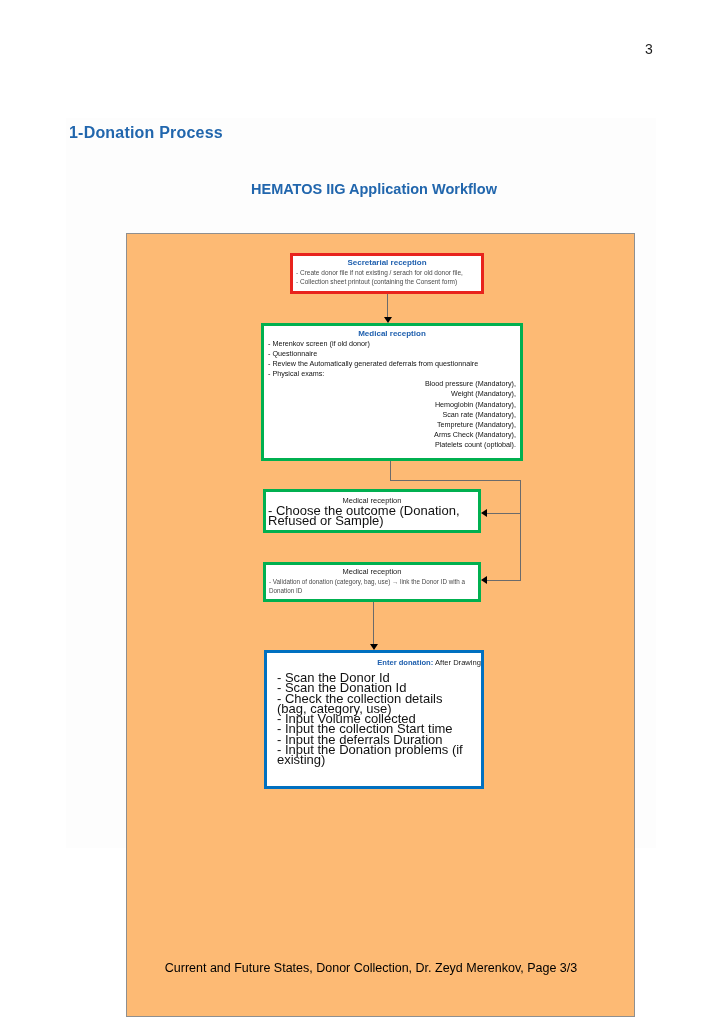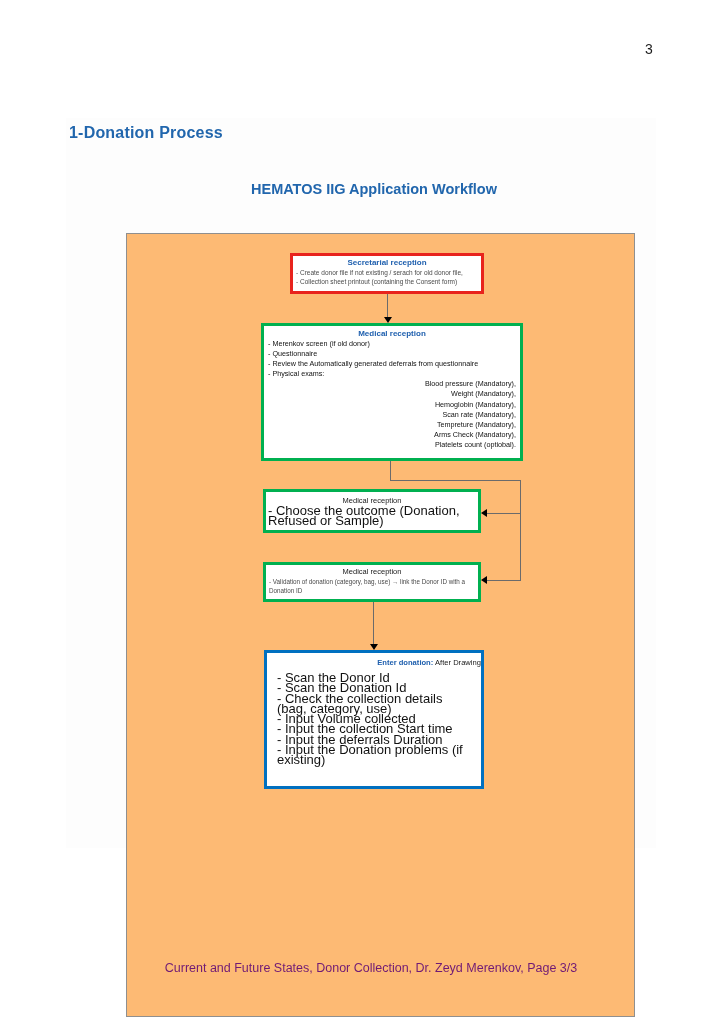--- a/index.html
+++ b/index.html
@@ -53,21 +53,21 @@
     border-left:4px solid transparent;border-right:4px solid transparent;
     border-top:6px solid #000;
   }
   .arrow-left{
     position:absolute;width:0;height:0;
     border-top:4px solid transparent;border-bottom:4px solid transparent;
     border-right:6px solid #000;
   }
   .footer{
     position:absolute;left:0;right:0;top:961px;text-align:center;
-    padding-left:18px;font-size:12.5px;color:#701a75;
+    padding-left:18px;font-size:12.5px;color:#000000;
   }
 </style>
 </head>
 <body>
 
 <div class="page">
 
   <div class="pagenum">3</div>
 
 

